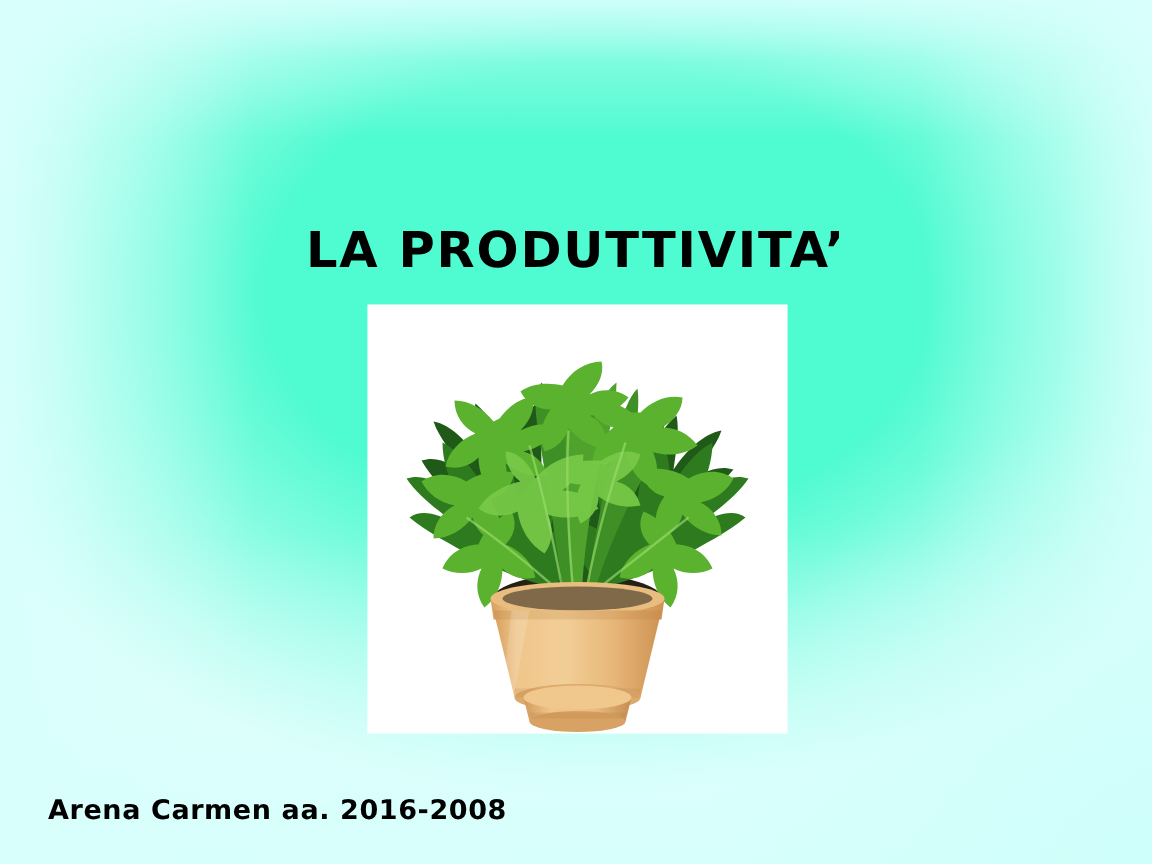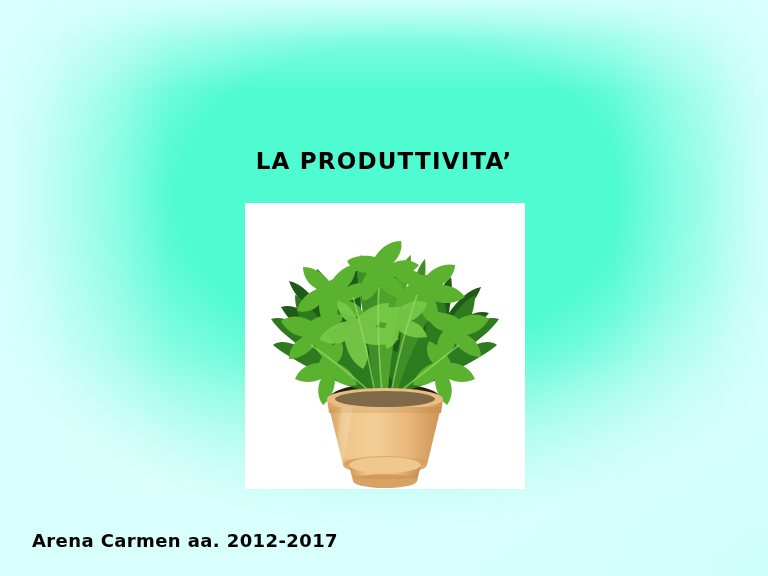--- a/index.html
+++ b/index.html
@@ -67,21 +67,21 @@
   }
 
   
   #title {
     position: absolute;
     left: 0;
     right: 0;
     top: 148px;
     text-align: center;
     font-family: "DejaVu Sans", sans-serif;
-    font-size: 23px;
+    font-size: 33px;
     font-weight: 700;
     letter-spacing: 1.2px;
     color: #000000;
     line-height: 1.18;
     white-space: nowrap;
   }
 
   
   #picture {
     position: absolute;
@@ -212,15 +212,15 @@
       <path d="M98 256 L182 256 L181 262 L99 262 Z" fill="#B8803F" opacity="0.18"></path>
       <path d="M96 204 L108 204 L98 258 L90 258 Z" fill="#FFFFFF" opacity="0.16"></path>
 
       <path d="M104 262 L176 262 L172 278 L108 278 Z" fill="url(#saucerGrad)"></path>
       <ellipse cx="140" cy="262" rx="36" ry="8" fill="#F0C78C"></ellipse>
       <ellipse cx="140" cy="278" rx="32" ry="7" fill="#D9A265"></ellipse>
       <path d="M108 272 L172 272 L171 276 L109 276 Z" fill="#B8803F" opacity="0.22"></path>
     </svg>
   </div>
 
-  <div id="footer">Arena Carmen aa. 2012-2017</div>
+  <div id="footer">Arena Carmen aa. 2016-2008</div>
 
 </div>
 
 </body></html>

